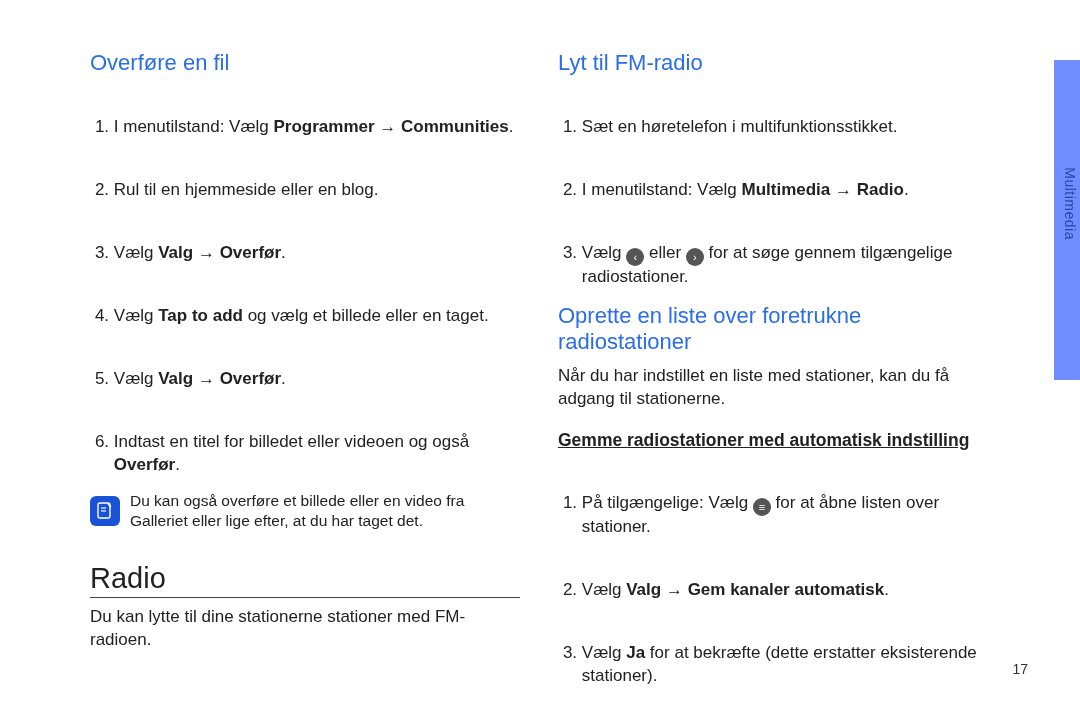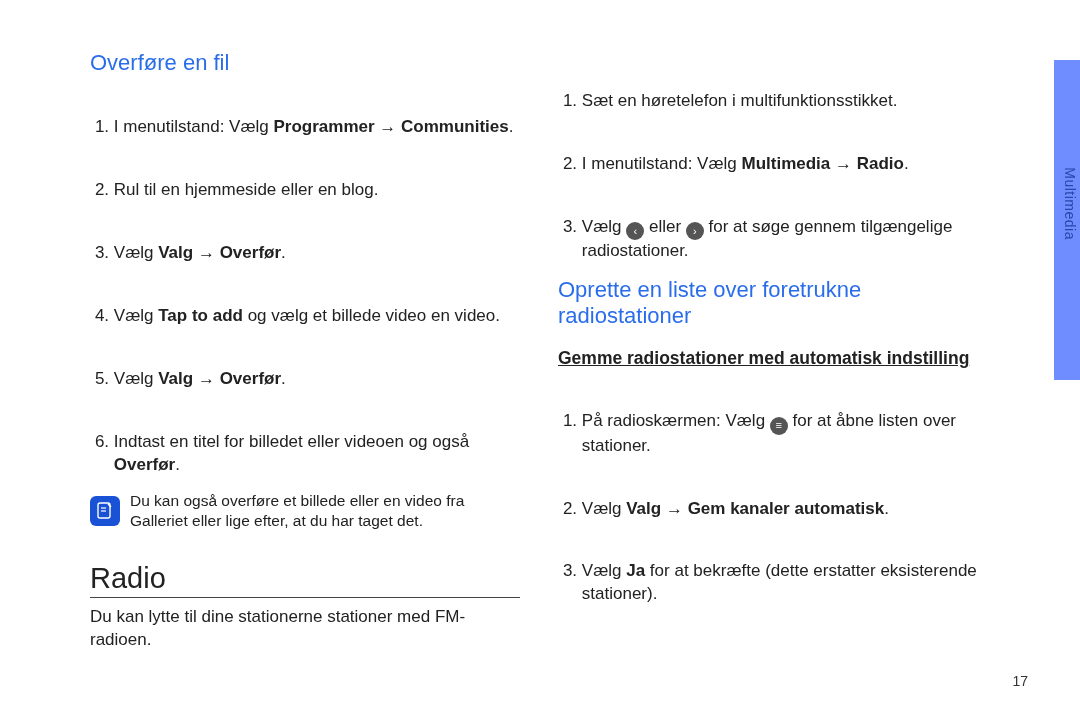--- a/index.html
+++ b/index.html
@@ -109,21 +109,21 @@
     top: 240px;
     transform: rotate(90deg);
     transform-origin: right top;
     color: #2a46a7;
     font-size: 14px;
     letter-spacing: 0.5px;
   }
   .page-num {
     position: absolute;
     right: 52px;
-    bottom: 32px;
+    bottom: 44px;
     font-size: 14px;
     color: #333;
   }
 </style>
 </head>
 <body>
 
 <div class="side-tab"></div>
 <div class="side-label">Multimedia</div>
 
@@ -133,21 +133,21 @@
     <h3 class="sec-title">Overføre en fil</h3>
     <ol>
       <li>
         <span>I menutilstand: Vælg </span><span class="bold">Programmer</span><span class="arrow"> → </span><span class="bold">Communities</span><span>.</span>
       </li>
       <li><span>Rul til en hjemmeside eller en blog.</span></li>
       <li>
         <span>Vælg </span><span class="bold">Valg</span><span class="arrow"> → </span><span class="bold">Overfør</span><span>.</span>
       </li>
       <li>
-        <span>Vælg </span><span class="bold">Tap to add</span><span> og vælg et billede video en video.</span>
+        <span>Vælg </span><span class="bold">Tap to add</span><span> og vælg et billede eller en taget.</span>
       </li>
       <li>
         <span>Vælg </span><span class="bold">Valg</span><span class="arrow"> → </span><span class="bold">Overfør</span><span>.</span>
       </li>
       <li>
         <span>Indtast en titel for billedet eller videoen og også </span><span class="bold">Overfør</span><span>.</span>
       </li>
     </ol>
 
     <div class="note-box">
@@ -161,36 +161,38 @@
         </svg>
       </div>
       <div class="note-text">Du kan også overføre et billede eller en video fra Galleriet eller lige efter, at du har taget det.</div>
     </div>
 
     <h2 class="main-title">Radio</h2>
     <div class="intro">Du kan lytte til dine stationerne stationer med FM-radioen.</div>
   </div>
 
   <div class="col">
+    <h3 class="sec-title">Lyt til FM-radio</h3>
     <ol>
       <li><span>Sæt en høretelefon i multifunktionsstikket.</span></li>
       <li>
         <span>I menutilstand: Vælg </span><span class="bold">Multimedia</span><span class="arrow"> → </span><span class="bold">Radio</span><span>.</span>
       </li>
       <li>
         <span>Vælg </span><span class="circle-icon">‹</span><span> eller </span><span class="circle-icon">›</span><span> for at søge gennem tilgængelige radiostationer.</span>
       </li>
     </ol>
 
     <h3 class="sec-title" style="margin-top:8px">Oprette en liste over foretrukne radiostationer</h3>
+    <div class="intro">Når du har indstillet en liste med stationer, kan du få adgang til stationerne.</div>
 
     <div class="sub-head">Gemme radiostationer med automatisk indstilling</div>
     <ol>
       <li>
-        <span>På radioskærmen: Vælg </span><span class="circle-icon">≡</span><span> for at åbne listen over stationer.</span>
+        <span>På tilgængelige: Vælg </span><span class="circle-icon">≡</span><span> for at åbne listen over stationer.</span>
       </li>
       <li>
         <span>Vælg </span><span class="bold">Valg</span><span class="arrow"> → </span><span class="bold">Gem kanaler automatisk</span><span>.</span>
       </li>
       <li>
         <span>Vælg </span><span class="bold">Ja</span><span> for at bekræfte (dette erstatter eksisterende stationer).</span>
       </li>
     </ol>
   </div>
 </div>

